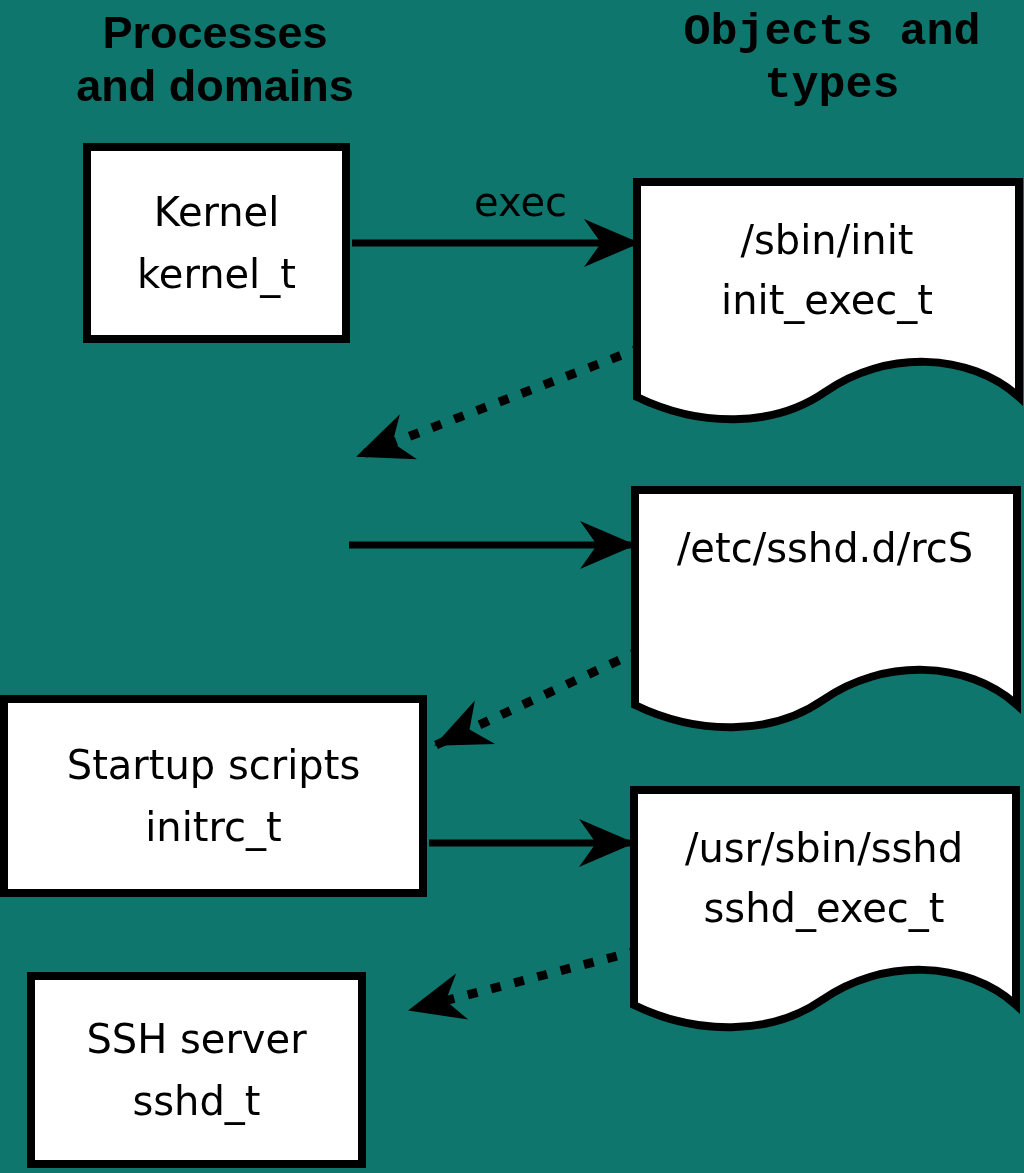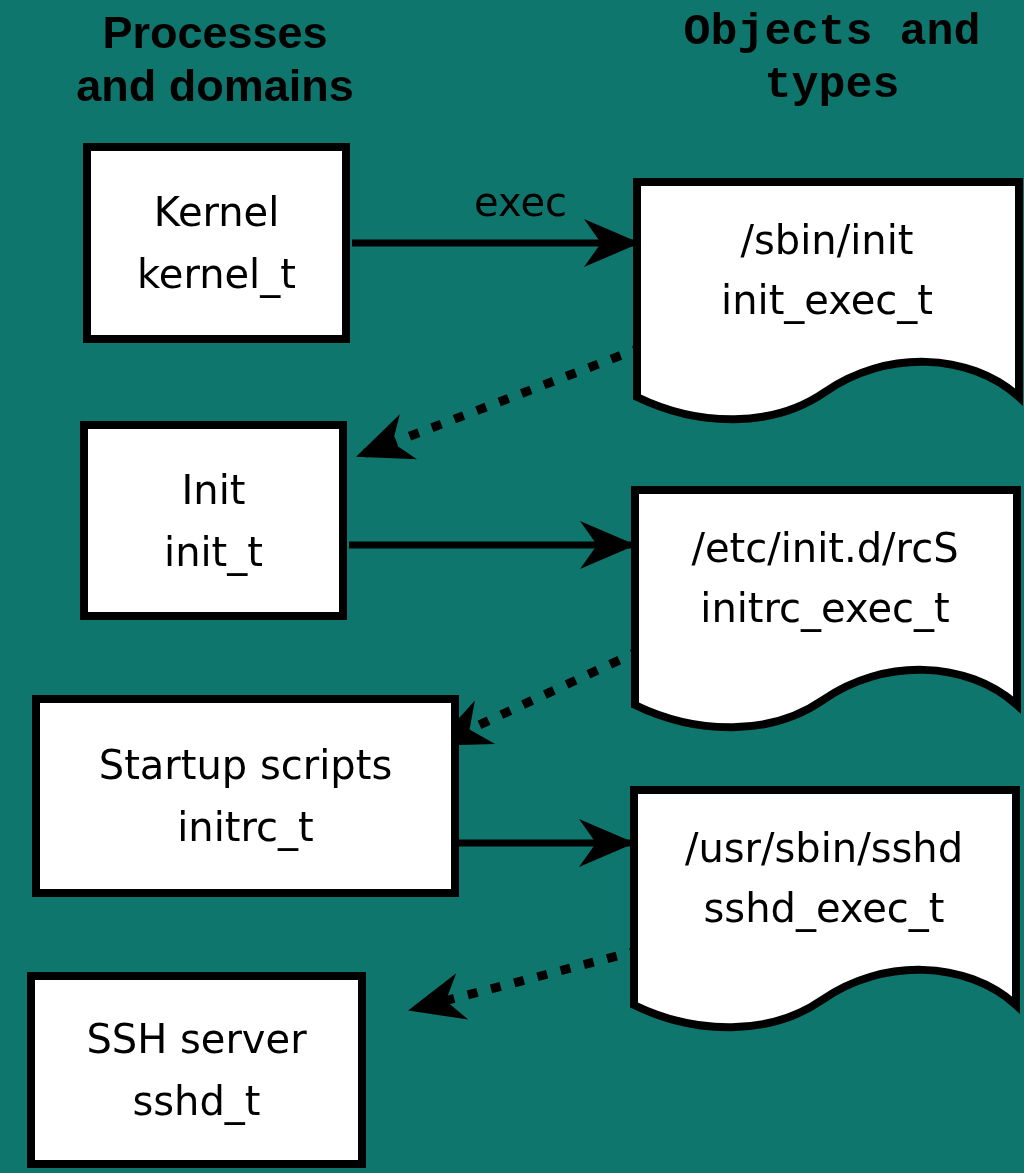--- a/index.html
+++ b/index.html
@@ -39,21 +39,21 @@
     display: flex;
     flex-direction: column;
     justify-content: center;
     align-items: center;
     text-align: center;
     font-size: 40px;
     line-height: 62px;
   }
   #box-kernel  { left: 83px; top: 143px; width: 267px; height: 200px; }
   #box-init    { left: 80px; top: 421px; width: 267px; height: 199px; }
-  #box-initrc  { left: 0px;  top: 695px; width: 427px; height: 202px; margin-left: 32px; }
+  #box-initrc  { left: 0px;  top: 695px; width: 427px; height: 202px; }
   #box-sshd    { left: 27px; top: 972px; width: 339px; height: 196px; }
 
   .doc {
     position: absolute;
     width: 390px;
     height: 265px;
   }
   .doc svg { position: absolute; left: 0; top: 0; }
   .doc-label {
     position: absolute;
@@ -111,24 +111,20 @@
     <line class="solid-edge" x1="429" y1="843" x2="633" y2="843" marker-end="url(#head)"></line>
     <line class="dotted-edge" x1="643" y1="347" x2="358" y2="456" marker-end="url(#head)"></line>
     <line class="dotted-edge" x1="641" y1="650" x2="436" y2="745" marker-end="url(#head)"></line>
     <line class="dotted-edge" x1="640" y1="950" x2="410" y2="1010" marker-end="url(#head)"></line>
   </svg>
 
   <div class="process-box" id="box-kernel">
     <span>Kernel</span>
     <span>kernel_t</span>
   </div>
-  <div class="process-box" id="box-init">
-    <span>Init</span>
-    <span>init_t</span>
-  </div>
   <div class="process-box" id="box-initrc">
     <span>Startup scripts</span>
     <span>initrc_t</span>
   </div>
   <div class="process-box" id="box-sshd">
     <span>SSH server</span>
     <span>sshd_t</span>
   </div>
 
   <div class="doc" id="doc-init">
@@ -139,22 +135,21 @@
       <span>/sbin/init</span>
       <span>init_exec_t</span>
     </div>
   </div>
 
   <div class="doc" id="doc-rcs">
     <svg width="390" height="265" viewBox="0 0 390 265">
       <path d="M4,4 L386,4 L386,219 C336,174 252,172 192,214 C140,250 66,249 4,219 Z" fill="#ffffff" stroke="#000000" stroke-width="8"></path>
     </svg>
     <div class="doc-label">
-      <span>/etc/init.d/rcS</span>
-      <span>initrc_exec_t</span>
+      <span>/etc/sshd.d/rcS</span>
     </div>
   </div>
 
   <div class="doc" id="doc-sshd">
     <svg width="390" height="265" viewBox="0 0 390 265">
       <path d="M4,4 L386,4 L386,219 C336,174 252,172 192,214 C140,250 66,249 4,219 Z" fill="#ffffff" stroke="#000000" stroke-width="8"></path>
     </svg>
     <div class="doc-label">
       <span>/usr/sbin/sshd</span>
       <span>sshd_exec_t</span>

